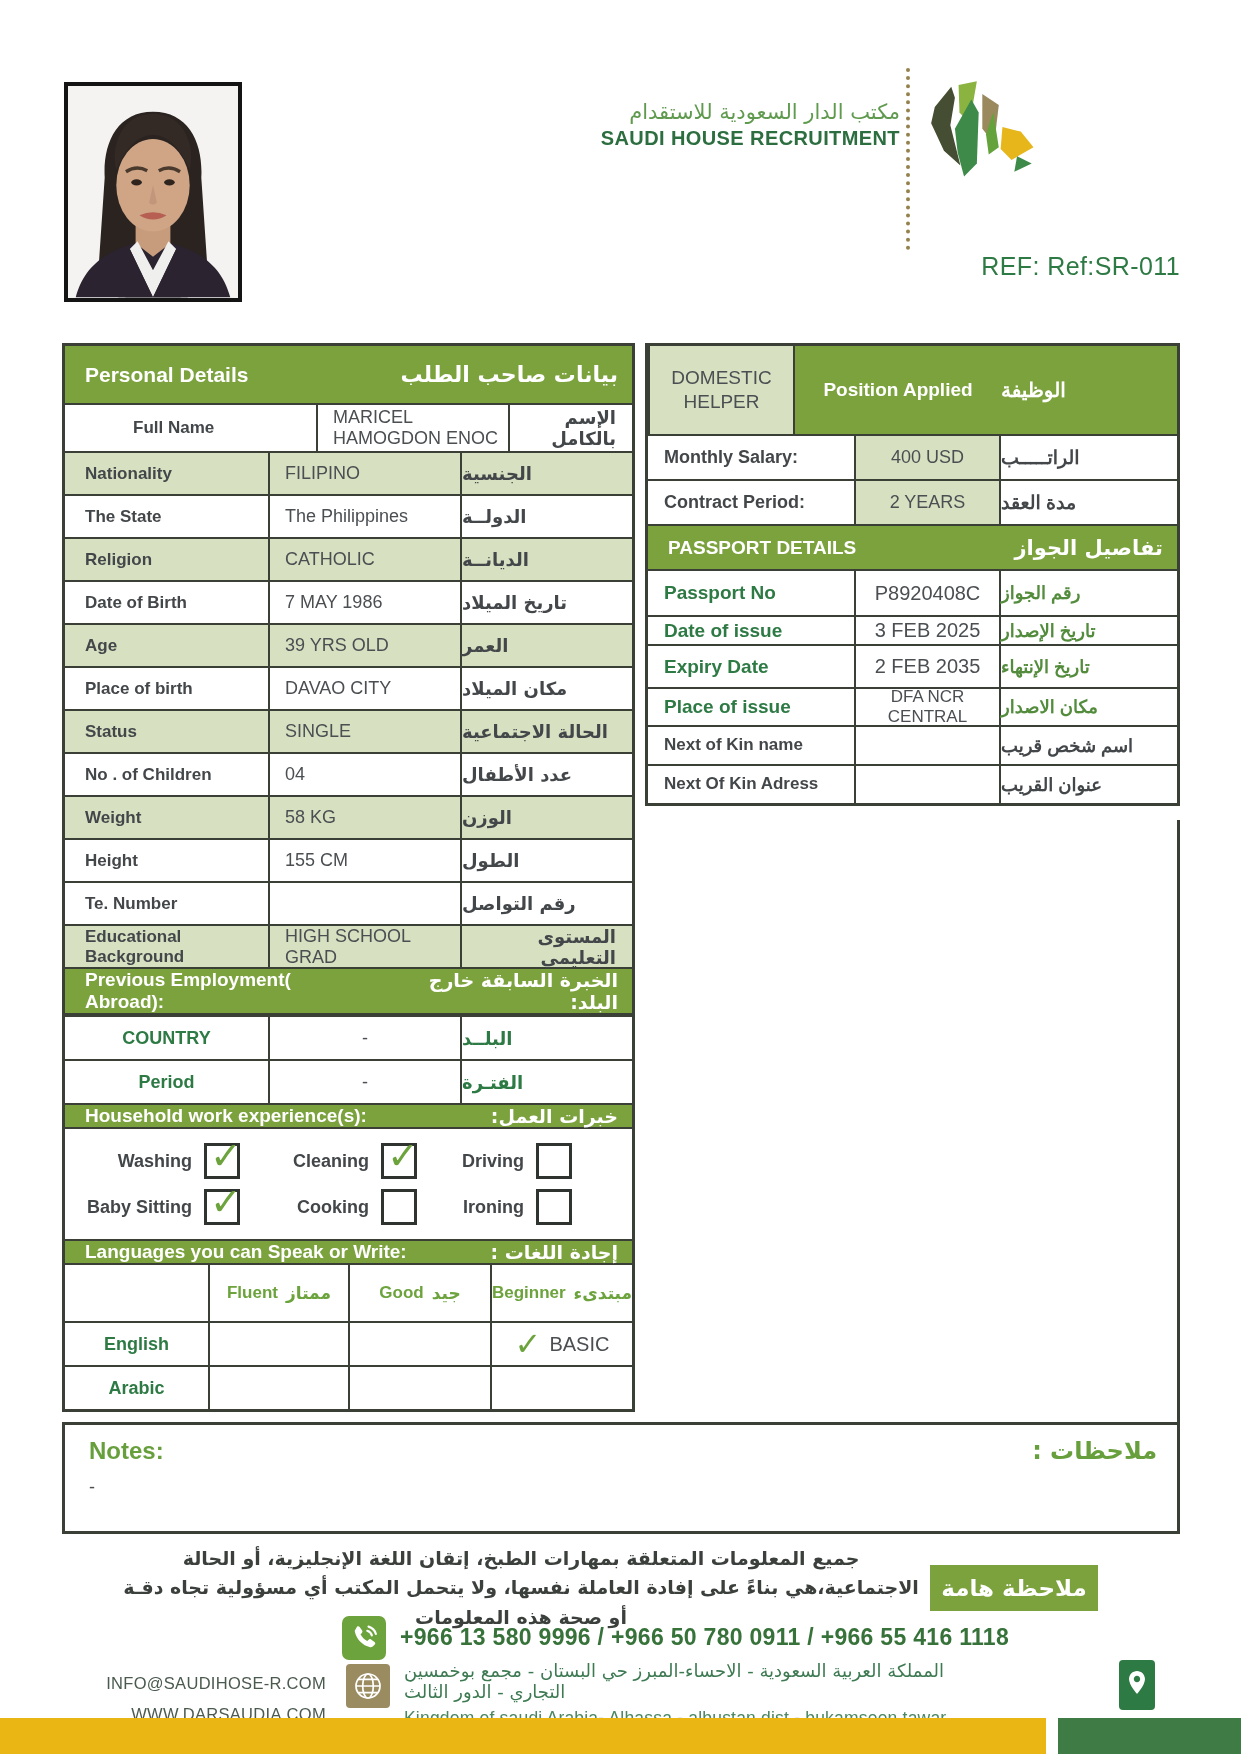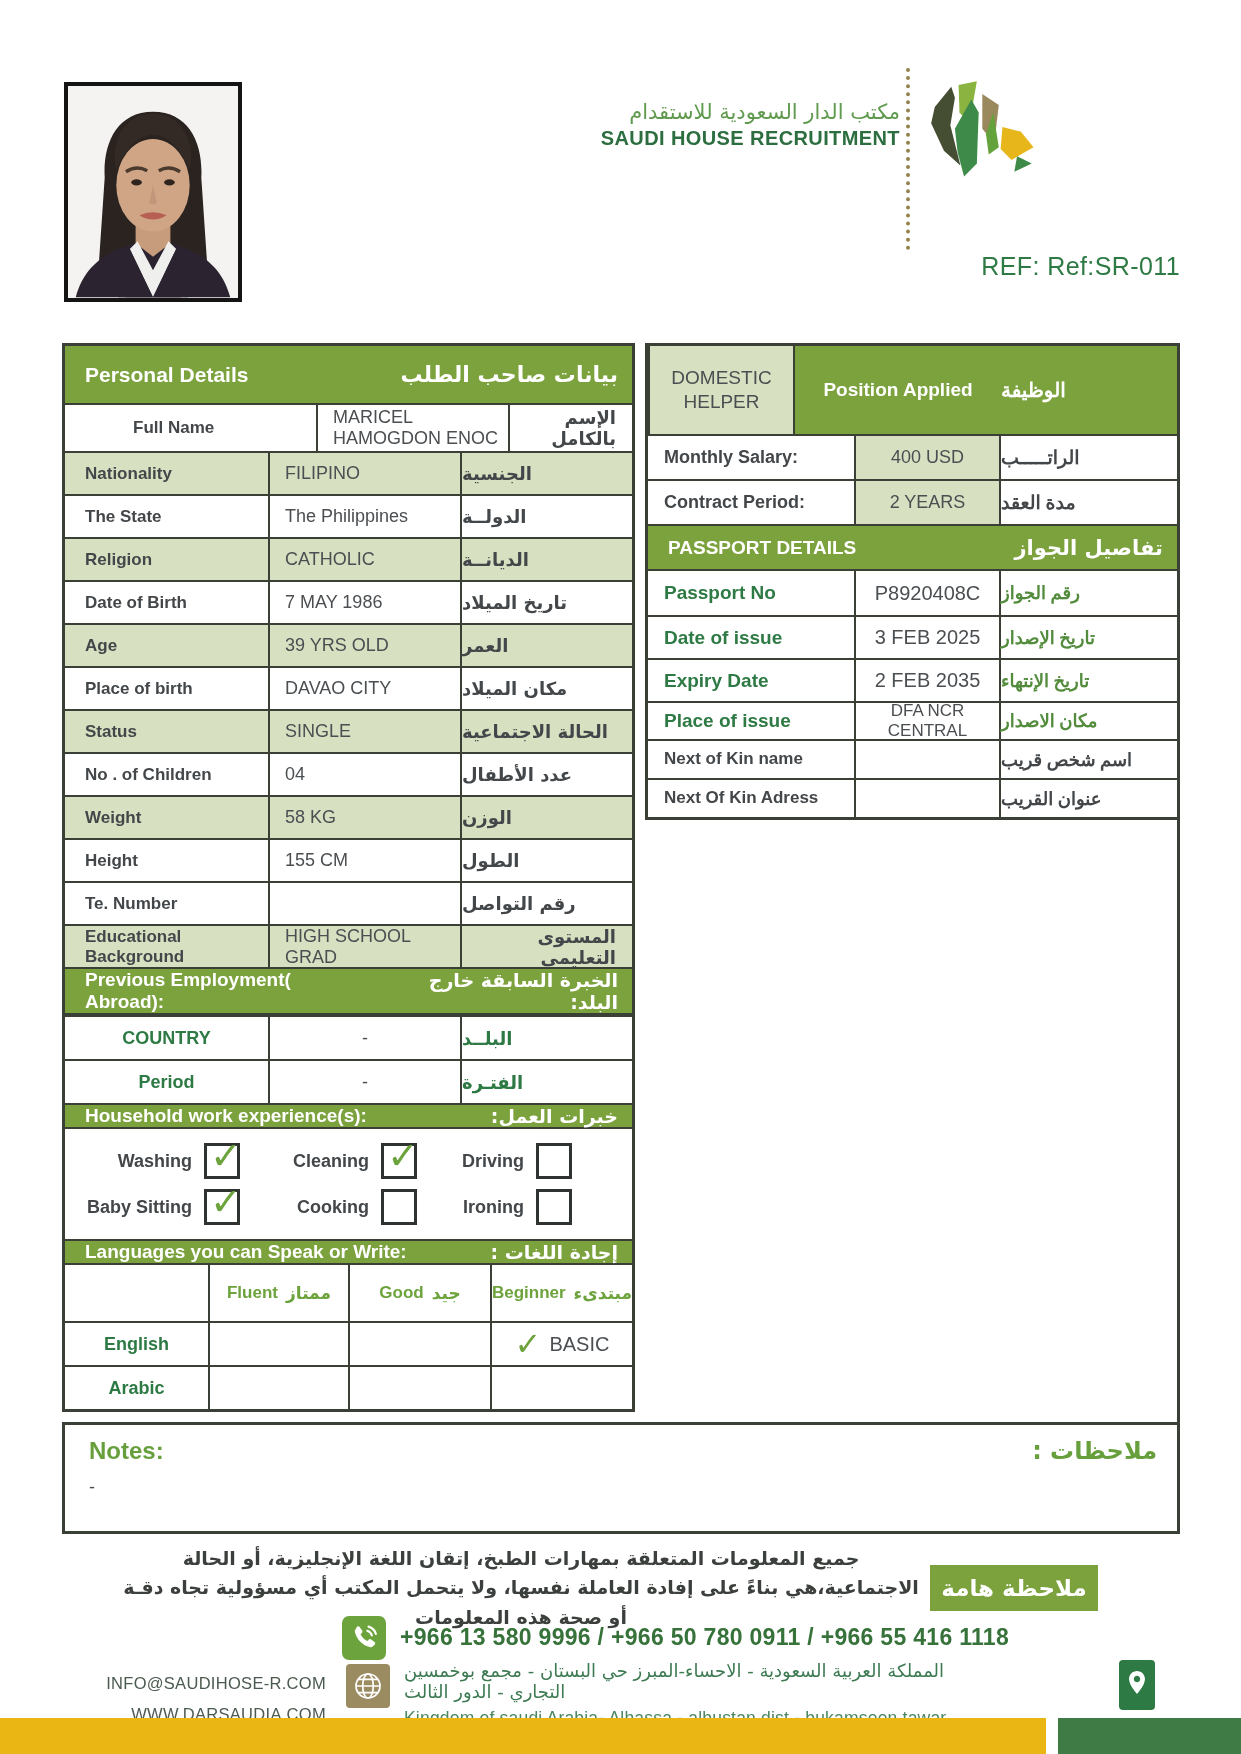--- a/index.html
+++ b/index.html
@@ -69,21 +69,21 @@
   .lvl-en{color:#6ca33c;font-weight:bold;font-size:17px;}
   .lvl-ar{color:#6ca33c;font-weight:bold;font-size:17px;font-family:"DejaVu Sans",sans-serif;}
   .lname{color:var(--dkgreen);font-weight:bold;font-size:18px;}
   .lang-check{font-family:"DejaVu Sans",sans-serif;font-size:32px;font-weight:bold;color:var(--check);line-height:1;}
   .lang-val{font-size:20px;color:var(--val);}
 
   
   .rt{left:645px;top:343px;width:535px;}
   .r1{width:206px;padding-left:16px;}
   .r2{width:147px;justify-content:center;text-align:center;border-left:2px solid var(--bd);border-right:2px solid var(--bd);}
-  .r3{flex:1;justify-content:flex-end;padding-right:36px;font-family:Liberation Serif, serif;direction:rtl;}
+  .r3{flex:1;justify-content:flex-end;padding-right:36px;font-family:Liberation Sans, sans-serif;direction:rtl;}
   .pos-row{height:88px;}
   .pos-row .r1{background:var(--green);color:#fff;font-weight:bold;font-size:19px;justify-content:center;padding-left:0;}
   .pos-row .r2{background:var(--lgreen);font-size:19px;color:var(--val);line-height:1.25;}
   .pos-row .r3{background:var(--green);color:#fff;font-weight:bold;font-size:20px;}
   .sal-row{height:45px;}
   .sal-row .r1{font-weight:bold;font-size:18px;color:var(--txt);}
   .sal-row .r2{background:var(--lgreen);font-size:18px;color:var(--val);}
   .sal-row .r3{font-weight:bold;font-size:19px;color:var(--txt);}
   .pp-row .r1{font-weight:bold;font-size:19px;color:var(--dkgreen);}
   .pp-row .r2{font-size:20px;color:var(--val);}
@@ -356,21 +356,21 @@
     <div class="bar" style="height:47px;">
       <span class="ben">PASSPORT DETAILS</span>
       <span class="bar-ar ar" style="font-size:21px;">تفاصيل الجواز</span>
     </div>
 
     <div class="row pp-row" style="height:44px;">
       <div class="cell r1">Passport No</div>
       <div class="cell r2">P8920408C</div>
       <div class="cell r3">رقم الجواز</div>
     </div>
-    <div class="row pp-row" style="height:43px;justify-content:flex-end;">
+    <div class="row pp-row" style="height:29px;justify-content:flex-end;">
       <div class="cell r1">Date of issue</div>
       <div class="cell r2">3 FEB 2025</div>
       <div class="cell r3">تاريخ الإصدار</div>
     </div>
     <div class="row pp-row" style="height:43px;">
       <div class="cell r1">Expiry Date</div>
       <div class="cell r2">2 FEB 2035</div>
       <div class="cell r3">تاريخ الإنتهاء</div>
     </div>
     <div class="row pp-row" style="height:38px;">

